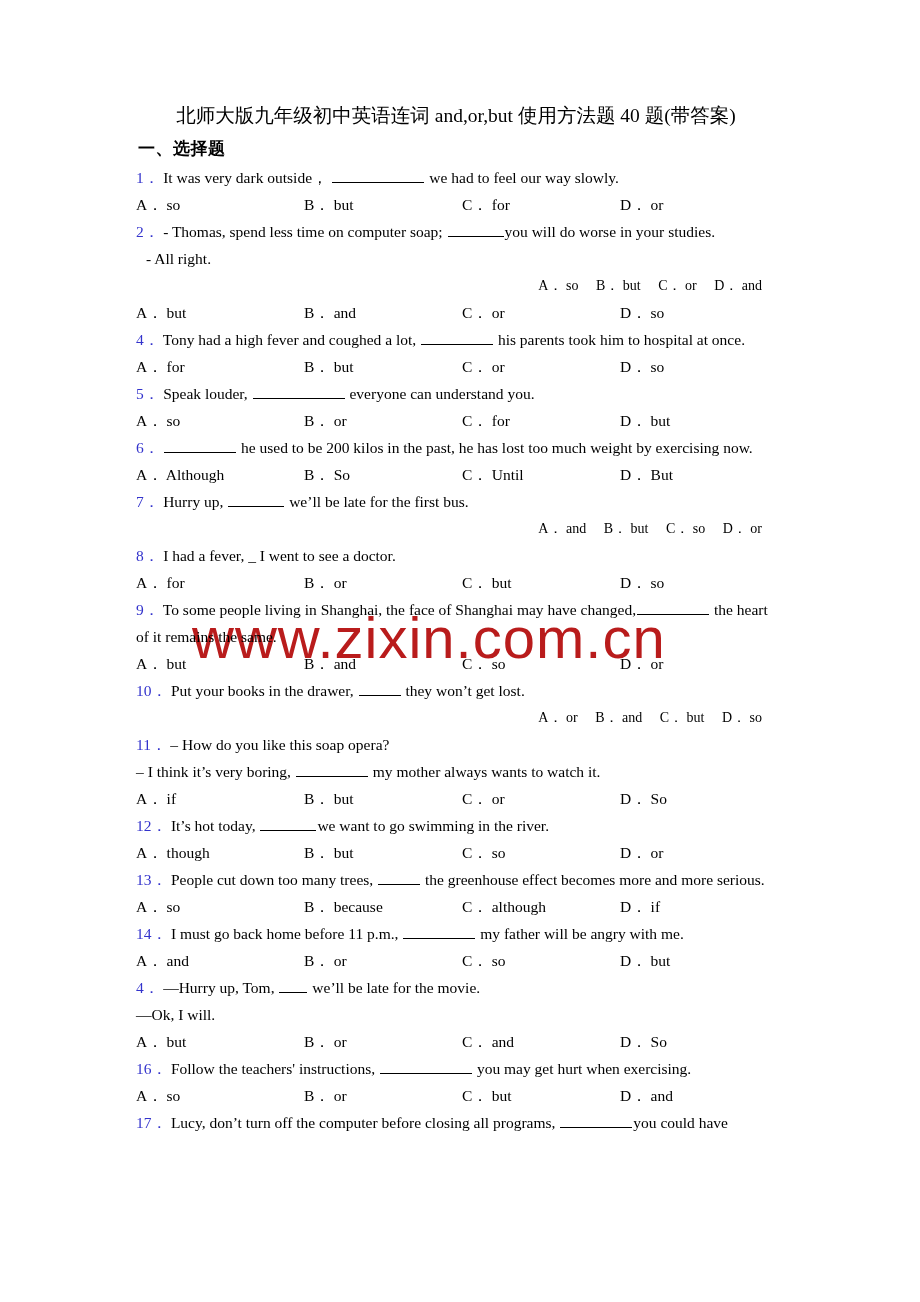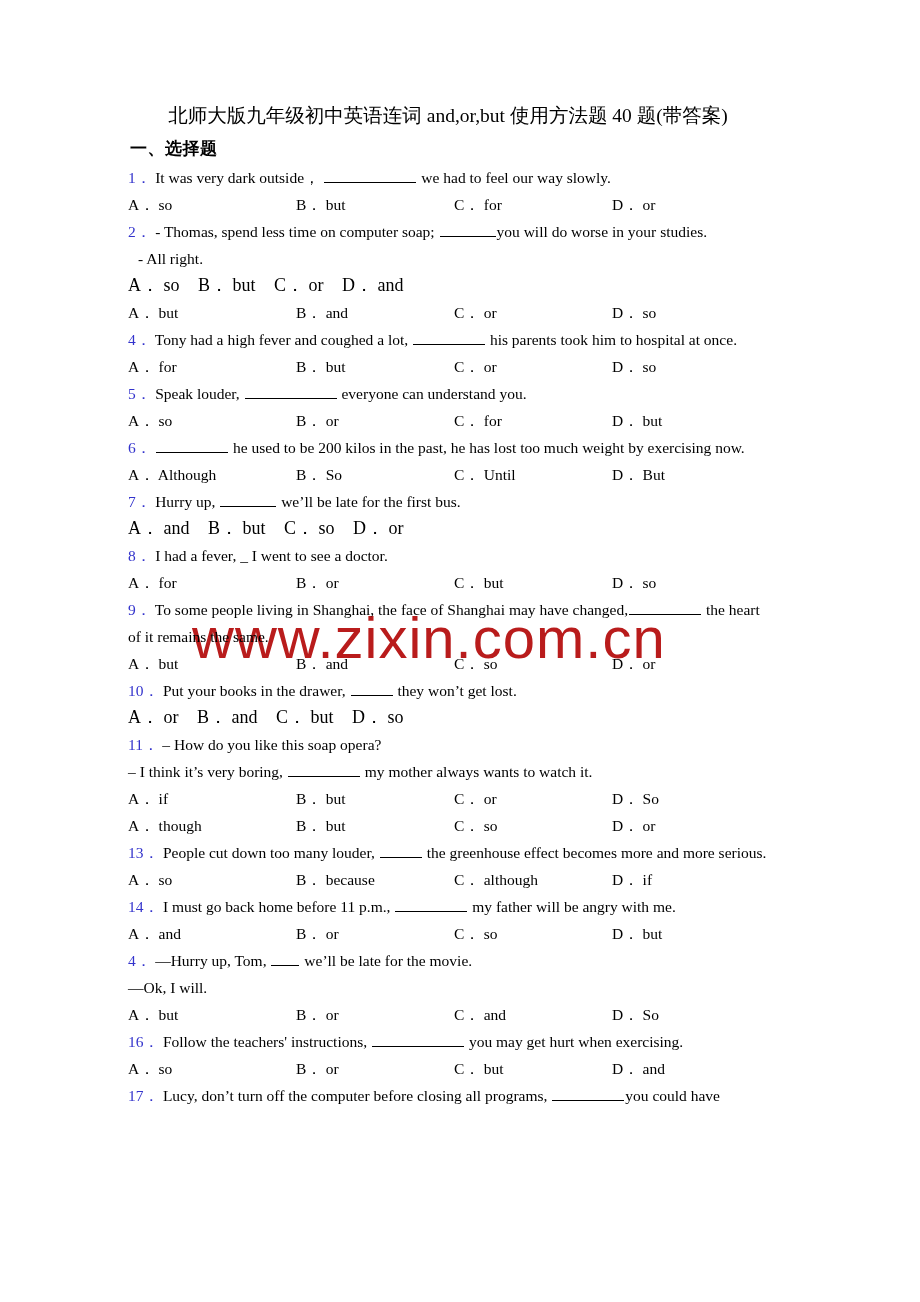--- a/index.html
+++ b/index.html
@@ -35,21 +35,21 @@
     color: #b91c1c;
     white-space: nowrap;
     user-select: none;
     pointer-events: none;
     z-index: 0;
   }
 
   
   .content {
     position: absolute;
-    left: 128px;
+    left: 136px;
     top: 0;
     width: 640px;
     z-index: 2;
   }
 
   .doc-title {
     text-align: center;
     font-size: 19.5px;
     line-height: 24px;
     margin: 0;
@@ -111,23 +111,24 @@
     position: absolute;
     top: 0;
   }
   .opts .op.a { left: 0px; }
   .opts .op.b { left: 168px; }
   .opts .op.c { left: 326px; }
   .opts .op.d { left: 484px; }
 
   
   .opts-inline {
-    font-size: 18px;
+    font-size: 14px;
     line-height: 27px;
     white-space: nowrap;
+    text-align: right;
   }
   .opts-inline .op { margin-right: 14px; }
 
   .indent-1 { padding-left: 10px; }
   .lbl { }
 </style>
 </head>
 <body>
 
 <div id="page">
@@ -269,30 +270,35 @@
       <span class="blank b-lg"></span>
       <span class="stem">my mother always wants to watch it.</span>
     </div>
     <div class="opts">
       <span class="op a"><span class="lbl">A．</span> <span>if</span></span>
       <span class="op b"><span class="lbl">B．</span> <span>but</span></span>
       <span class="op c"><span class="lbl">C．</span> <span>or</span></span>
       <span class="op d"><span class="lbl">D．</span> <span>So</span></span>
     </div>
 
+    <div class="line">
+      <span class="qnum">12．</span>
+      <span class="stem">It’s hot today,</span>
+      <span class="blank b-md"></span><span class="stem">we want to go swimming in the river.</span>
+    </div>
     <div class="opts">
       <span class="op a"><span class="lbl">A．</span> <span>though</span></span>
       <span class="op b"><span class="lbl">B．</span> <span>but</span></span>
       <span class="op c"><span class="lbl">C．</span> <span>so</span></span>
       <span class="op d"><span class="lbl">D．</span> <span>or</span></span>
     </div>
 
     <div class="line wrap">
       <span class="qnum">13．</span>
-      <span class="stem">People cut down too many louder,</span>
+      <span class="stem">People cut down too many trees,</span>
       <span class="blank b-sm"></span>
       <span class="stem">the greenhouse effect becomes more and more serious.</span>
     </div>
     <div class="opts">
       <span class="op a"><span class="lbl">A．</span> <span>so</span></span>
       <span class="op b"><span class="lbl">B．</span> <span>because</span></span>
       <span class="op c"><span class="lbl">C．</span> <span>although</span></span>
       <span class="op d"><span class="lbl">D．</span> <span>if</span></span>
     </div>
 

